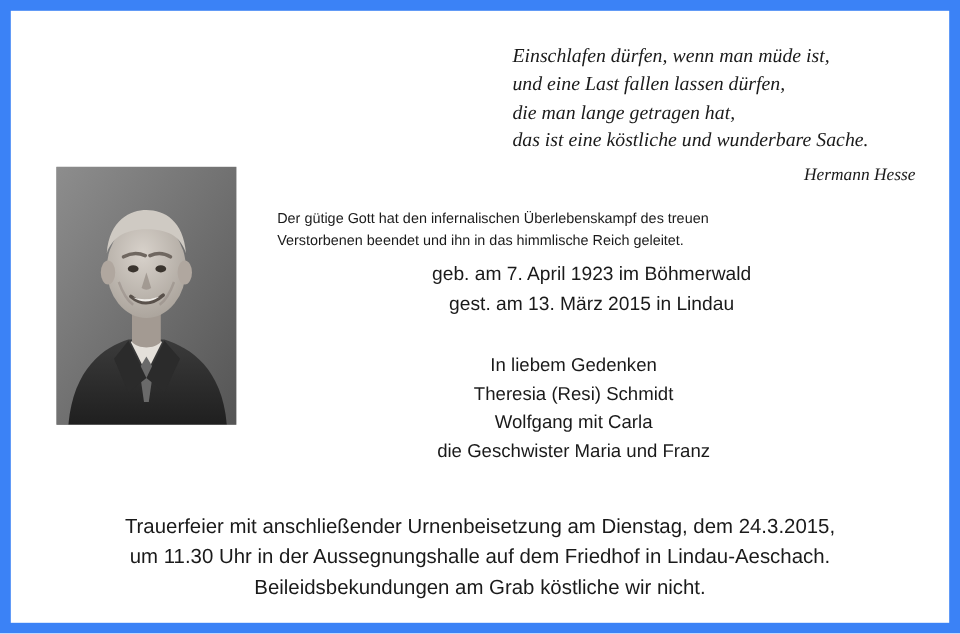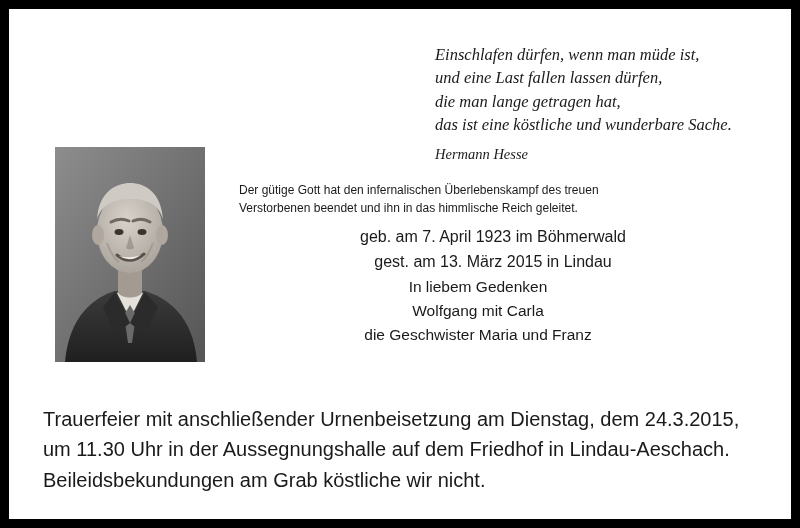--- a/index.html
+++ b/index.html
@@ -13,22 +13,22 @@
     font-family: "Liberation Sans", sans-serif;
     color: #1a1a1a;
     overflow: hidden;
   }
   .obituary {
     position: relative;
     box-sizing: border-box;
     width: 800px;
     height: 528px;
     background: #ffffff;
-    border: 9px solid #000000;
-    padding: 8px;
+    border: 9px solid #3b82f6;
+    padding: 0;
   }
   .inner {
     position: relative;
     box-sizing: border-box;
     width: 100%;
     height: 100%;
     padding: 16px 26px 10px 26px;
   }
 
   
@@ -37,21 +37,21 @@
     font-family: "Liberation Serif", serif;
     font-style: italic;
     font-size: 16.5px;
     line-height: 1.42;
     color: #1a1a1a;
     margin-left: 392px;
     padding-top: 10px;
   }
   .verse-line { white-space: pre; }
   .verse-author {
-    text-align: left;
+    text-align: right;
     font-family: "Liberation Serif", serif;
     font-style: italic;
     font-size: 14.5px;
     margin-top: 7px;
     padding-right: 2px;
     color: #1a1a1a;
   }
 
   
   .portrait-wrap {
@@ -94,34 +94,35 @@
     line-height: 1.55;
     margin-top: 8px;
     margin-left: -10px;
     color: #1a1a1a;
   }
 
   .mourners {
     text-align: center;
     font-size: 15.5px;
     line-height: 1.55;
+    margin-top: 26px;
     margin-left: -40px;
     color: #1a1a1a;
   }
 
   
   .footer {
     position: absolute;
     left: 26px;
     right: 26px;
     bottom: 16px;
-    font-size: 20px;
+    font-size: 17px;
     line-height: 1.52;
     color: #1a1a1a;
-    text-align: left;
+    text-align: center;
   }
   .footer-line { white-space: pre; }
 </style>
 </head>
 <body>
 
 <div class="obituary">
   <div class="inner">
 
     <div class="verse">
@@ -192,20 +193,21 @@
       </div>
 
 
       <div class="dates">
         <div>geb. am 7. April 1923 im Böhmerwald</div>
         <div>gest. am 13. März 2015 in Lindau</div>
       </div>
 
       <div class="mourners">
         <div>In liebem Gedenken</div>
+        <div>Theresia (Resi) Schmidt</div>
         <div>Wolfgang mit Carla</div>
         <div>die Geschwister Maria und Franz</div>
       </div>
     </div>
 
     <div class="footer">
       <div class="footer-line">Trauerfeier mit anschließender Urnenbeisetzung am Dienstag, dem 24.3.2015,</div>
       <div class="footer-line">um 11.30 Uhr in der Aussegnungshalle auf dem Friedhof in Lindau-Aeschach.</div>
       <div class="footer-line">Beileidsbekundungen am Grab köstliche wir nicht.</div>
     </div>

